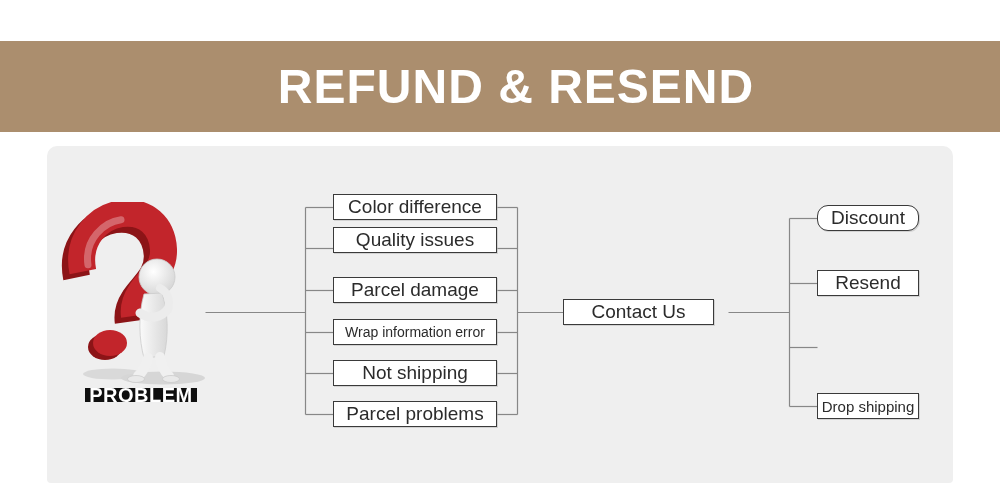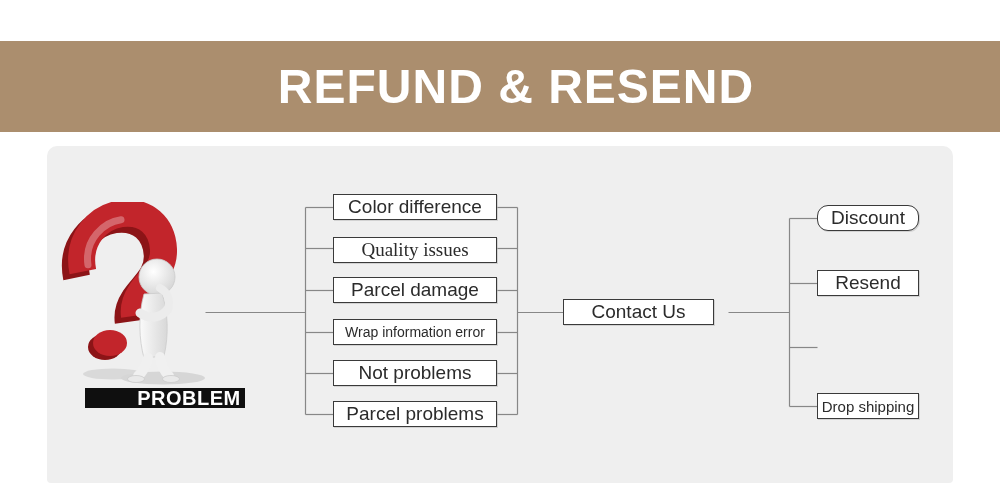--- a/index.html
+++ b/index.html
@@ -19,31 +19,31 @@
   
   .connectors{position:absolute;left:0;top:0;width:1000px;height:483px;pointer-events:none;}
   .connectors line{stroke:var(--line-color,#878787);stroke-width:1.2;}
 
   
   .box{position:absolute;box-sizing:border-box;background:var(--box-bg,#ffffff);
        border:1.5px solid var(--box-border,#3a3a3a);display:flex;align-items:center;justify-content:center;
        color:var(--text-color,#2b2b2b);font-size:19px;box-shadow:1px 1px 0 rgba(0,0,0,0.12);
        white-space:nowrap;}
   .prob{left:333px;width:164px;height:26px;}
-  .p1{top:194px;} .p2{top:237px;font-family:Liberation Serif, serif;} .p3{top:277px;}
+  .p1{top:194px;} .p2{top:227px;} .p3{top:277px;}
   .p4{top:319px;font-size:14px;} .p5{top:360px;} .p6{top:401px;}
   .hub{left:563px;top:299px;width:151px;height:26px;}
   .sol{left:817px;width:102px;height:26px;}
   .s1{top:205px;border-radius:11px;} .s2{top:270px;} .s3{top:334px;} .s4{top:393px;font-size:15px;}
 
   
-  .problem-label{position:absolute;left:85px;top:388px;width:112px;height:20px;
+  .problem-label{position:absolute;left:85px;top:388px;width:112px;height:14px;
                  background:var(--problem-bg,#0f0f0f);color:var(--problem-text,#ffffff);
                  display:flex;align-items:center;justify-content:center;
-                 font-size:20px;font-weight:bold;letter-spacing:0.5px;padding-left:48px;}
+                 font-size:20px;font-weight:bold;letter-spacing:0.5px;}
 
   
   .art{position:absolute;left:55px;top:202px;width:190px;height:190px;}
 </style>
 </head>
 <body>
 
 <div class="page">
 
   <header class="banner">
@@ -121,21 +121,21 @@
       <ellipse cx="116" cy="177" rx="8.5" ry="3.5" fill="#e9e9e9"></ellipse>
     </g>
   </svg>
 
   <div class="problem-label">PROBLEM</div>
 
   <div class="box prob p1">Color difference</div>
   <div class="box prob p2">Quality issues</div>
   <div class="box prob p3">Parcel damage</div>
   <div class="box prob p4">Wrap information error</div>
-  <div class="box prob p5">Not problems</div>
+  <div class="box prob p5">Not shipping</div>
   <div class="box prob p6">Parcel problems</div>
 
   <div class="box hub">Contact Us</div>
 
   <div class="box sol s1">Discount</div>
   <div class="box sol s2">Resend</div>
   <div class="box sol s4">Drop shipping</div>
 
 </div>
 

